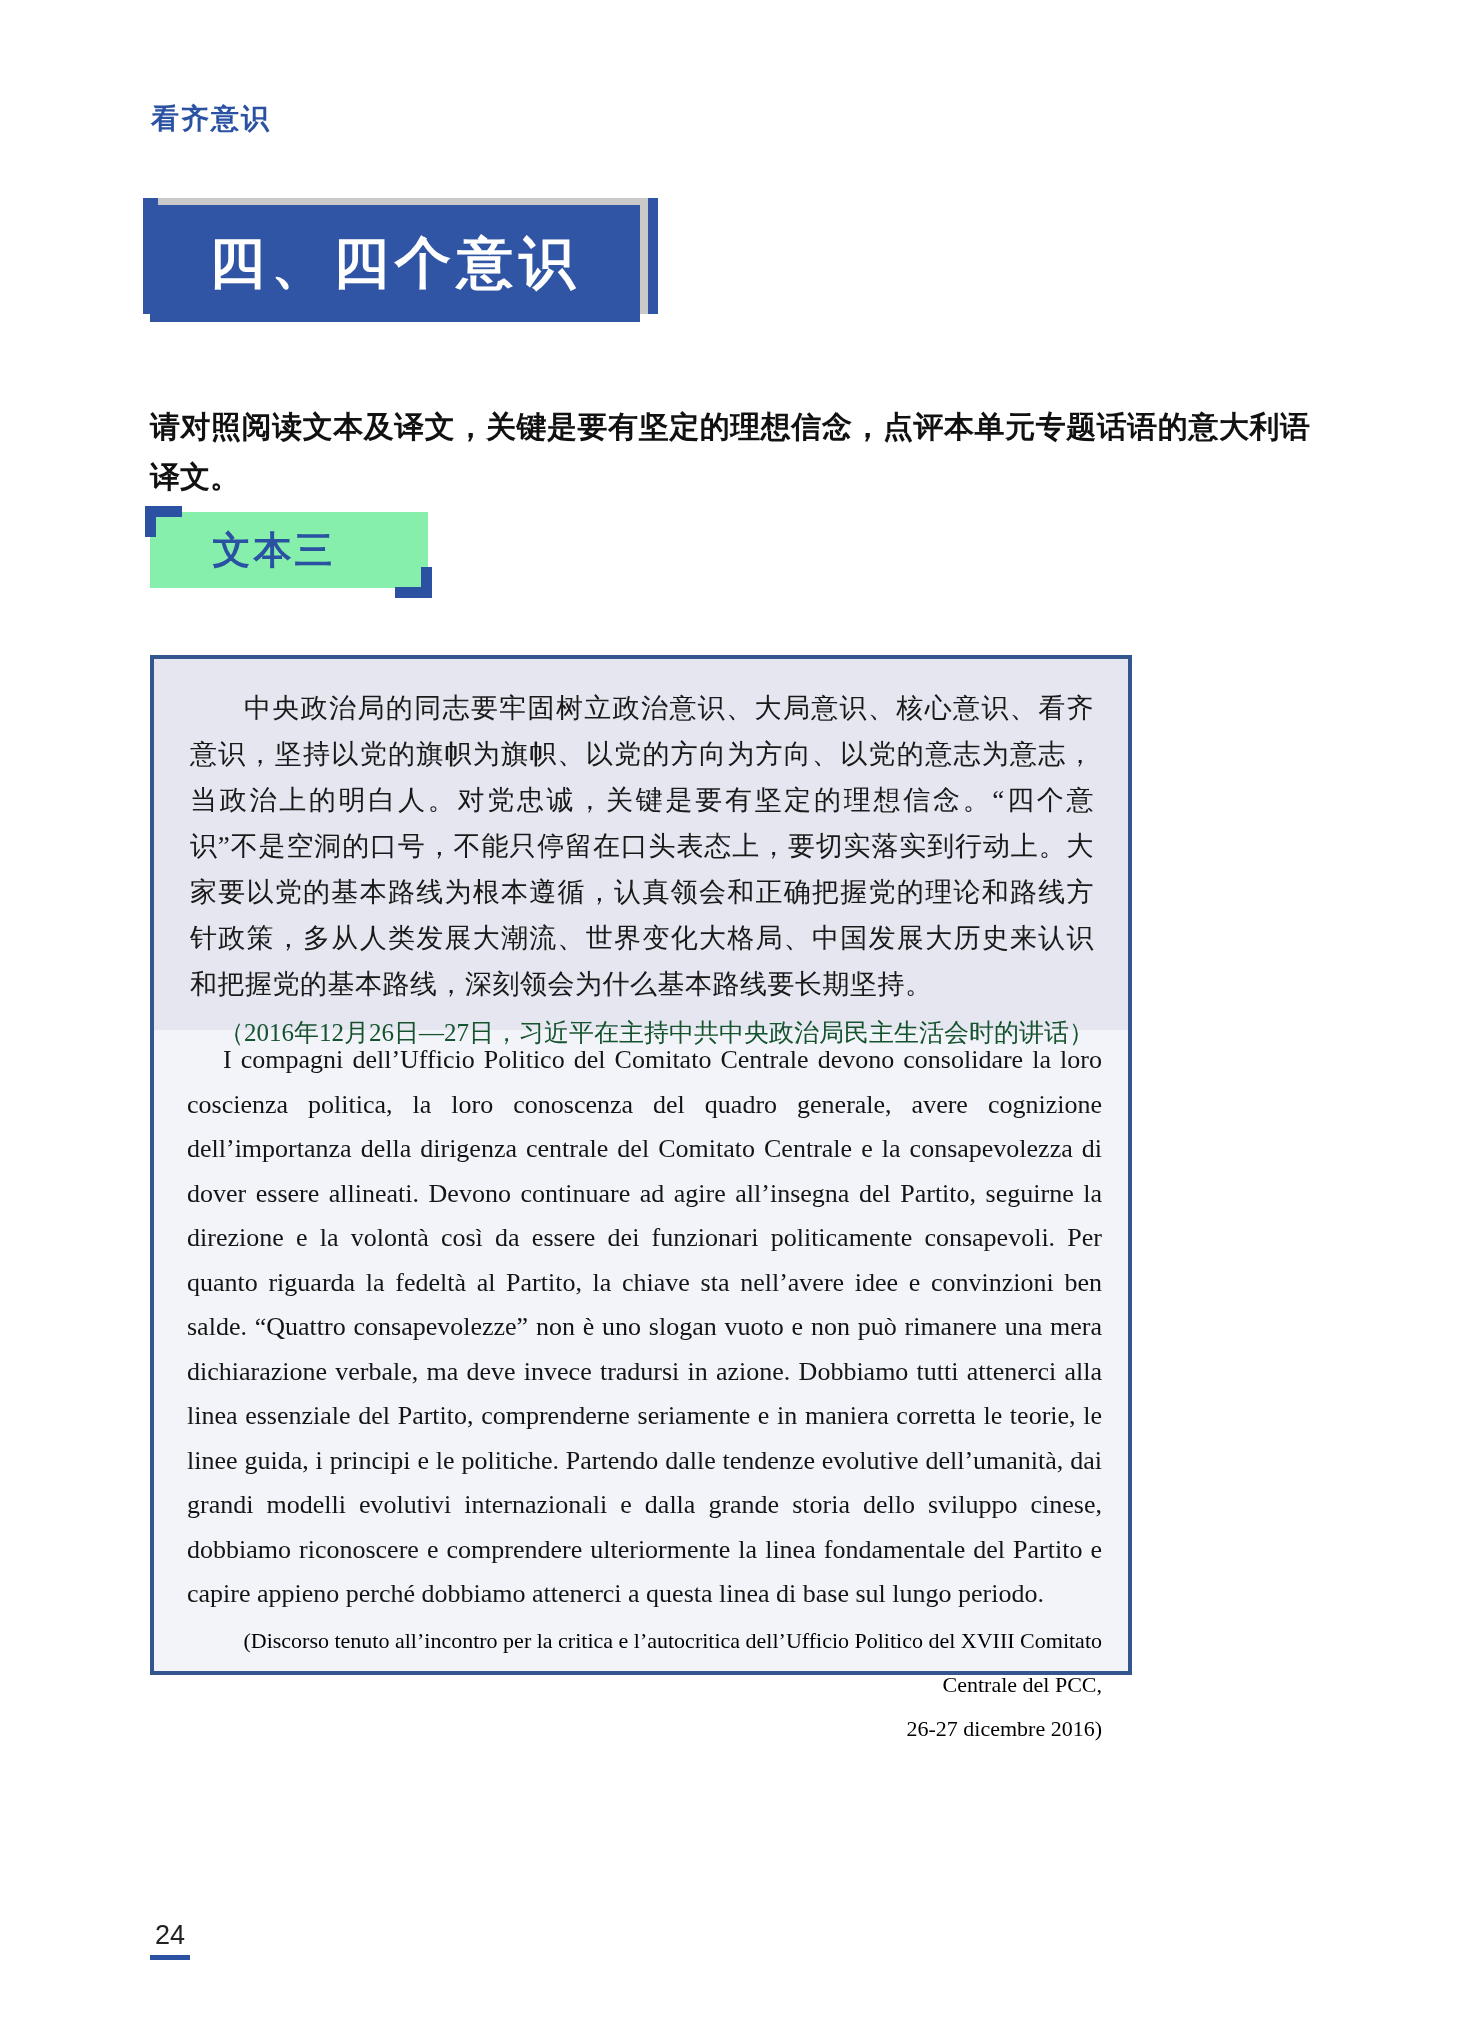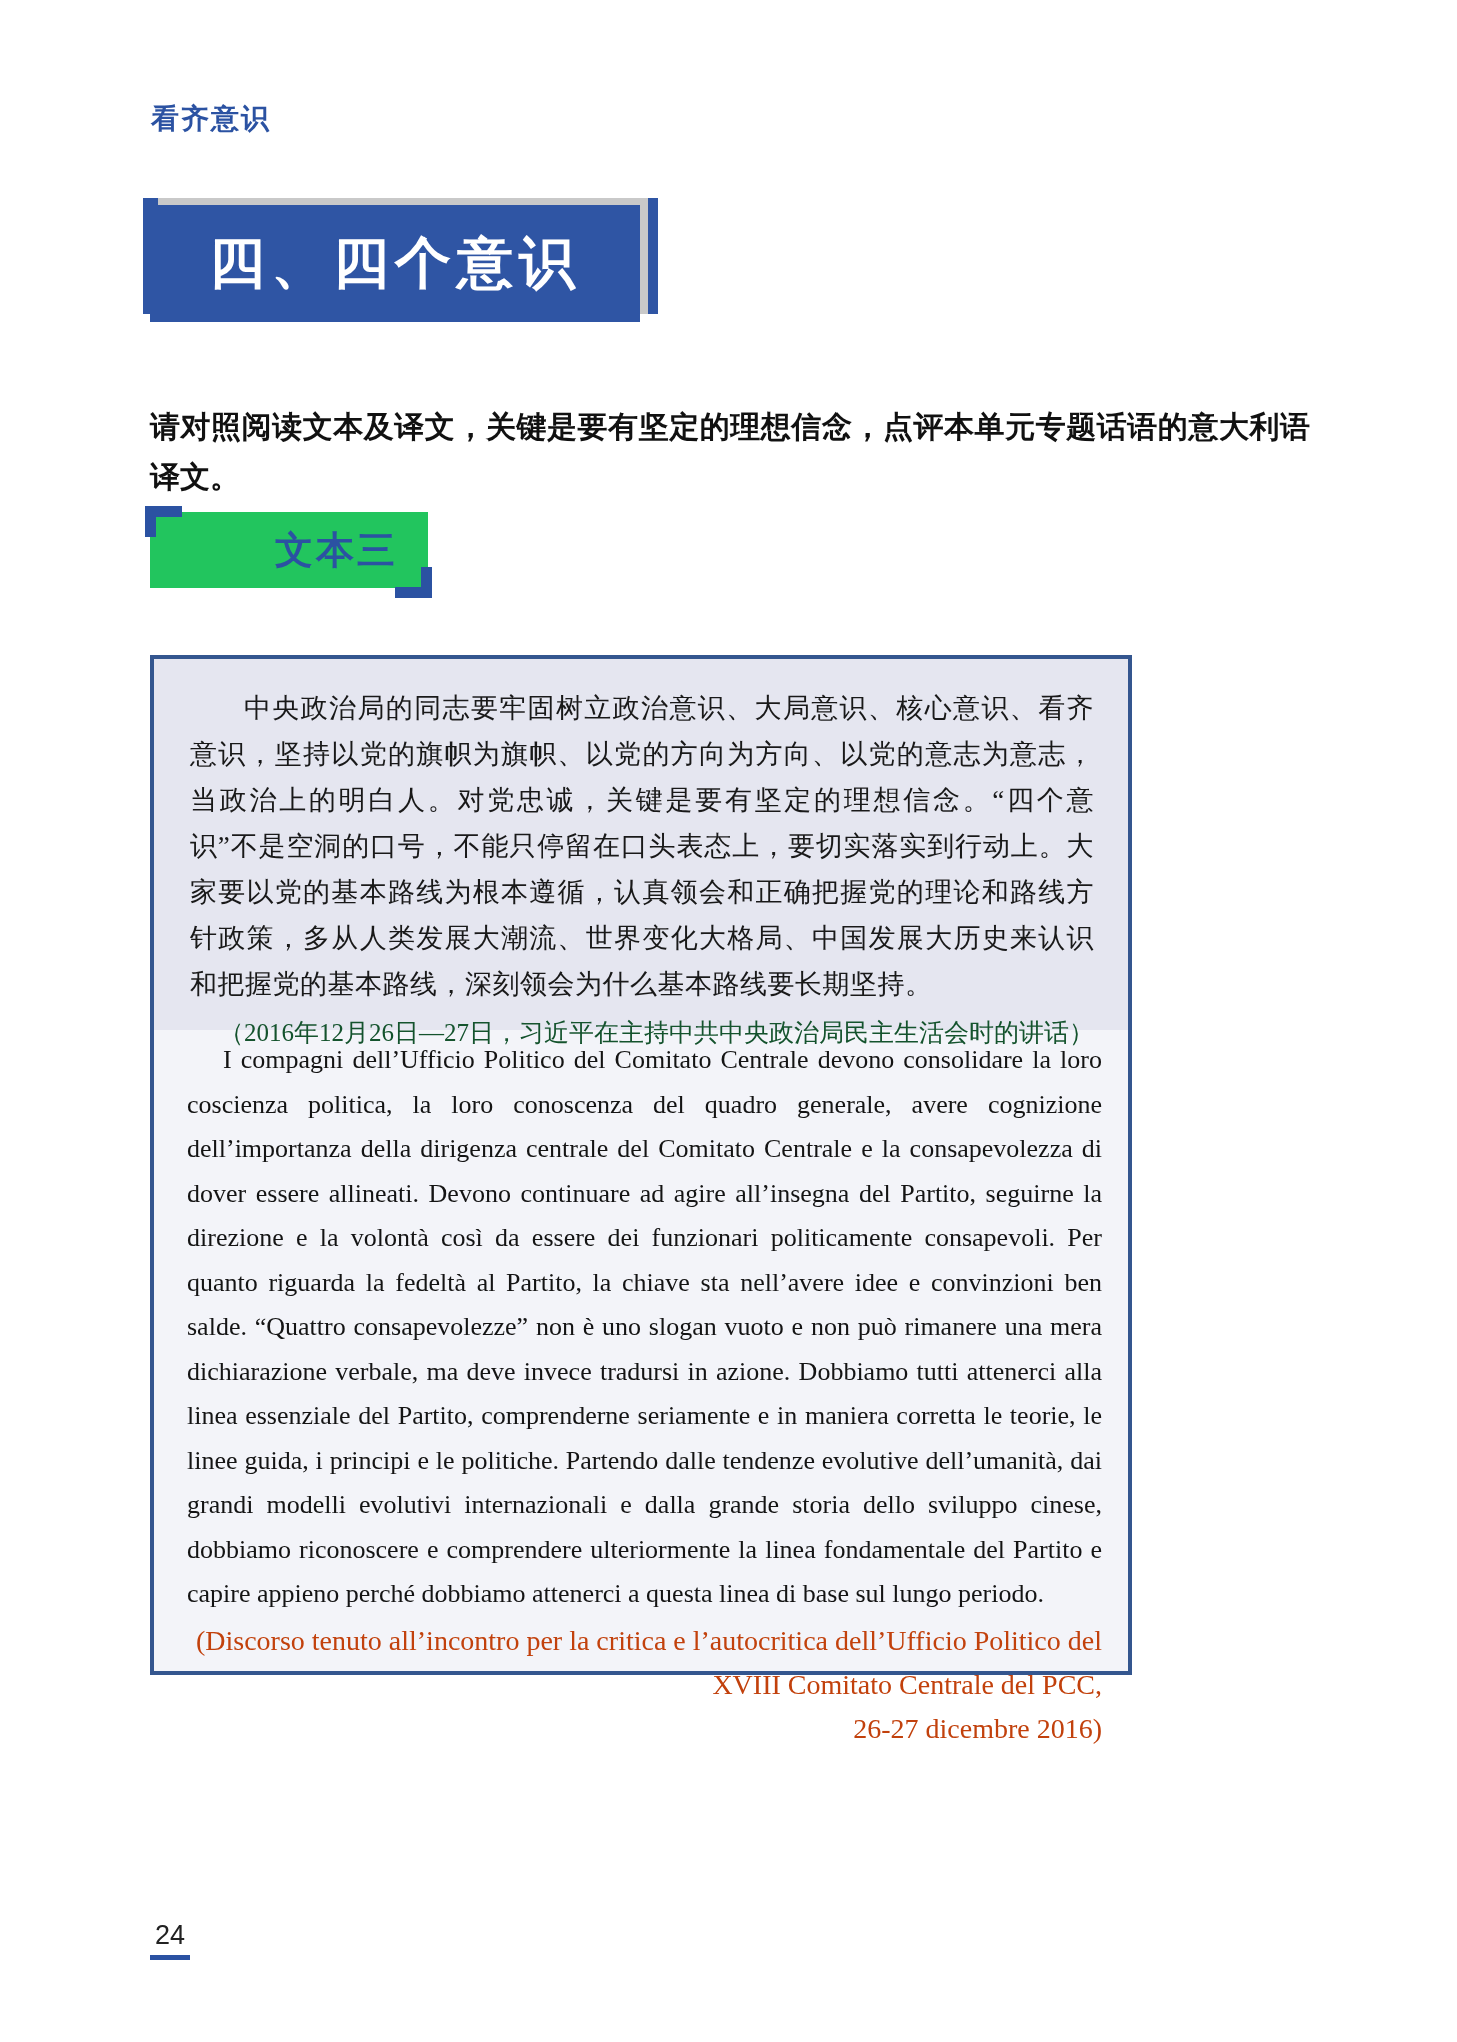--- a/index.html
+++ b/index.html
@@ -83,24 +83,24 @@
     color: #111111;
   }
 
   
   .text-label-box {
     position: absolute;
     left: 150px;
     top: 512px;
     width: 278px;
     height: 76px;
-    background: #22c55e;
+    background: #86efac;
     display: flex;
     align-items: center;
-    justify-content: flex-end;
+    justify-content: center;
   }
   .text-label-box .label-text {
     font-family: "Liberation Sans", "DejaVu Sans", sans-serif;
     font-weight: bold;
     font-size: 38px;
     color: #2b52a2;
     letter-spacing: 3px;
     padding-right: 30px;
   }
   .text-label-box .corner-tl {
@@ -163,24 +163,24 @@
   .it-body {
     margin: 0;
     font-size: 26px;
     line-height: 44.5px;
     text-align: justify;
     text-indent: 36px;
     color: #141414;
   }
   .it-attribution {
     margin: 2px 0 0 0;
-    font-size: 28px;
+    font-size: 22px;
     line-height: 44px;
     text-align: right;
-    color: #c2410c;
+    color: #000000;
   }
 
   
   .page-number-wrap {
     position: absolute;
     left: 150px;
     top: 1920px;
     text-align: center;
   }
   .page-number {

